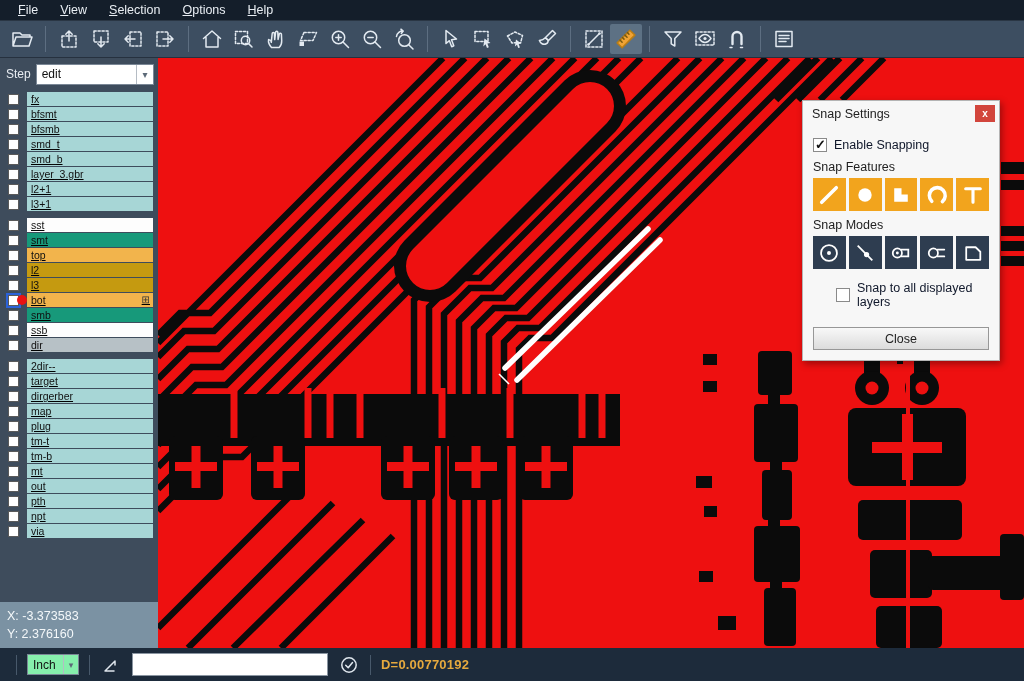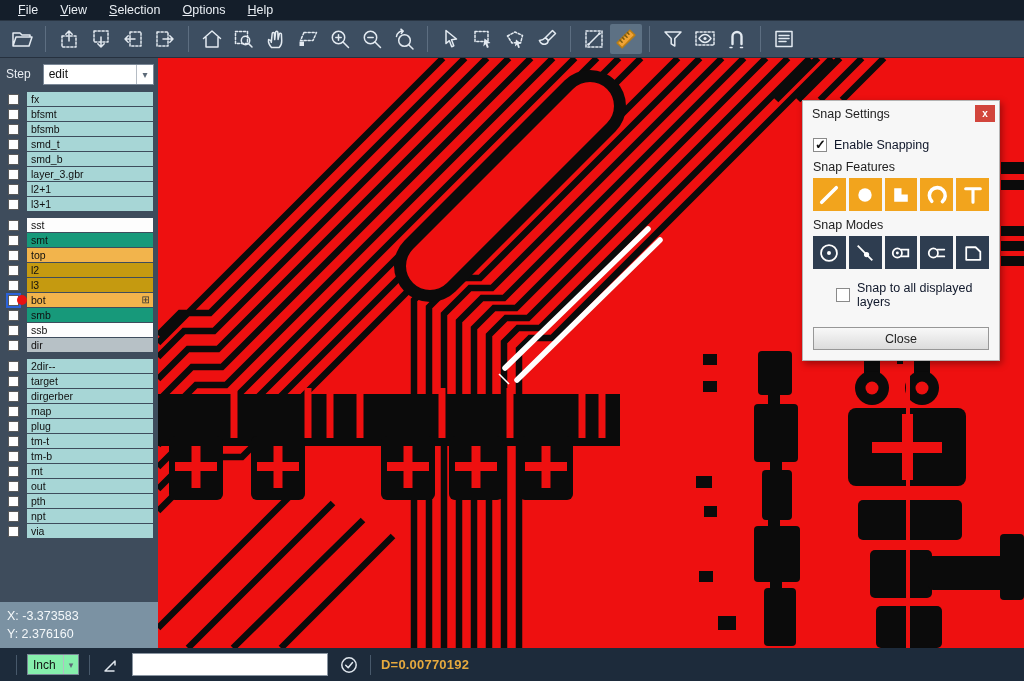--- a/index.html
+++ b/index.html
@@ -24,30 +24,30 @@
   .tb-sep{width:1px;height:26px;background:#5d6e81;margin:0 7px;}
   .tb-btn{width:32px;height:30px;display:flex;align-items:center;justify-content:center;
     background:transparent;border:none;color:#e3eaf1;border-radius:2px;}
   .tb-btn.active{background:#5d7184;}
   .tb-btn svg{width:24px;height:24px;fill:none;stroke:#e3eaf1;stroke-width:1.5;
     stroke-linecap:round;stroke-linejoin:round;color:#e3eaf1;}
 
   
   .main{flex:1 1 auto;display:flex;min-height:0;}
   .sidebar{width:158px;flex:0 0 auto;background:var(--side);position:relative;}
-  .step-row{height:32px;display:flex;align-items:center;padding:0 4px 0 6px;gap:12px;}
+  .step-row{height:32px;display:flex;align-items:center;padding:0 4px 0 6px;gap:5px;}
   .step-label{color:#e8edf2;font-size:12px;}
   .fake-select{flex:1;height:21px;background:#fff;border:1px solid #7a8796;display:flex;
     align-items:center;font-size:12px;color:#111;padding-left:5px;position:relative;}
   .fake-select .chev{position:absolute;right:0;top:0;width:17px;height:100%;
     border-left:1px solid #b5bcc4;display:flex;align-items:center;justify-content:center;
     color:#5c6a78;font-size:10px;}
   .layers{margin-top:2px;}
   .layer-gap{height:6px;}
-  .layer-row{height:14px;margin-bottom:1px;display:flex;align-items:center;position:relative;}
+  .layer-row{height:14px;margin-bottom:1px;display:flex;align-items:center;position:relative;text-decoration:underline;}
   .cbx-col{width:27px;display:flex;justify-content:center;flex:0 0 auto;}
   .cbx{width:11px;height:11px;background:#fff;border:1px solid #5a5a5a;display:inline-block;}
   .layer-row.active .cbx{box-shadow:0 0 0 2px #2b62d9;}
   .layer-dot{position:absolute;left:17px;top:2px;width:10px;height:10px;border-radius:50%;
     background:#e81212;z-index:2;}
   .layer-name{flex:1;height:14px;margin-right:5px;font-size:10.5px;color:#101010;
     padding-left:4px;display:flex;align-items:center;}
   .layer-name .grid-ico{margin-left:auto;margin-right:3px;font-size:10px;line-height:10px;color:#333;}
   .c-teal{background:#a7d6d6}.c-white{background:#fdfdfd}.c-green{background:#17997a}
   .c-orange{background:#f2b44c}.c-olive{background:#c59a10}.c-gray{background:#b7c1c6}

